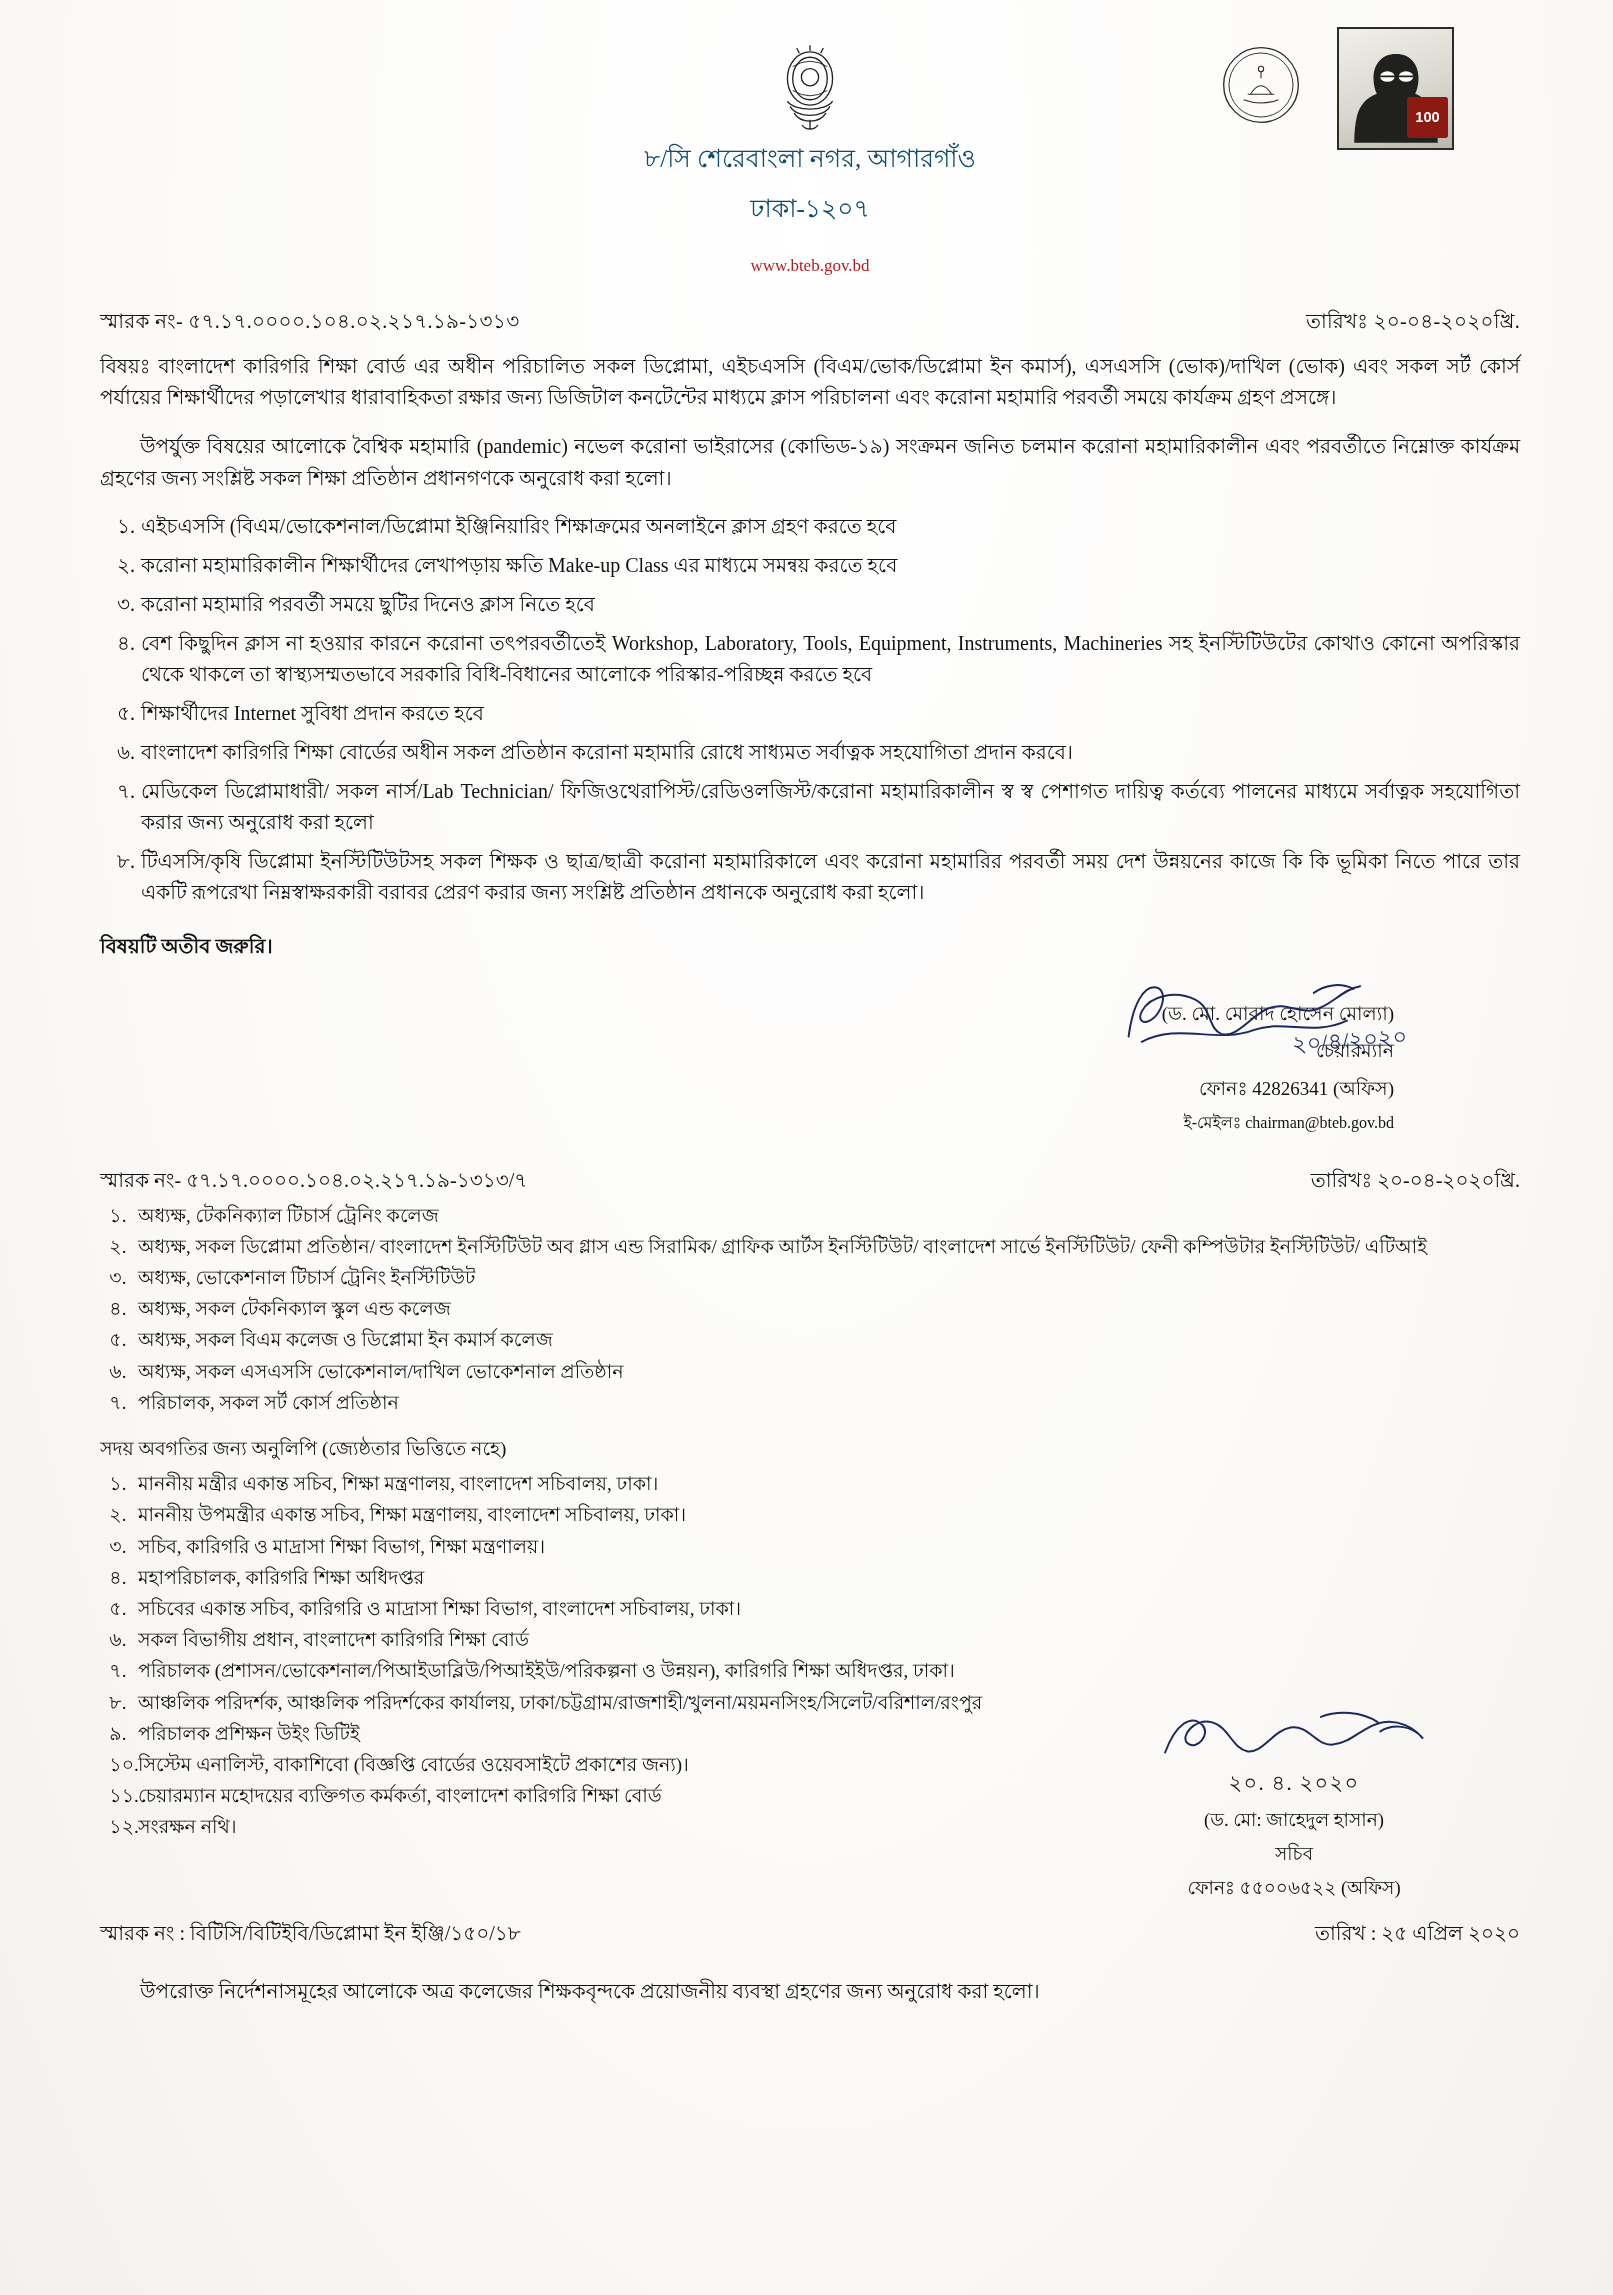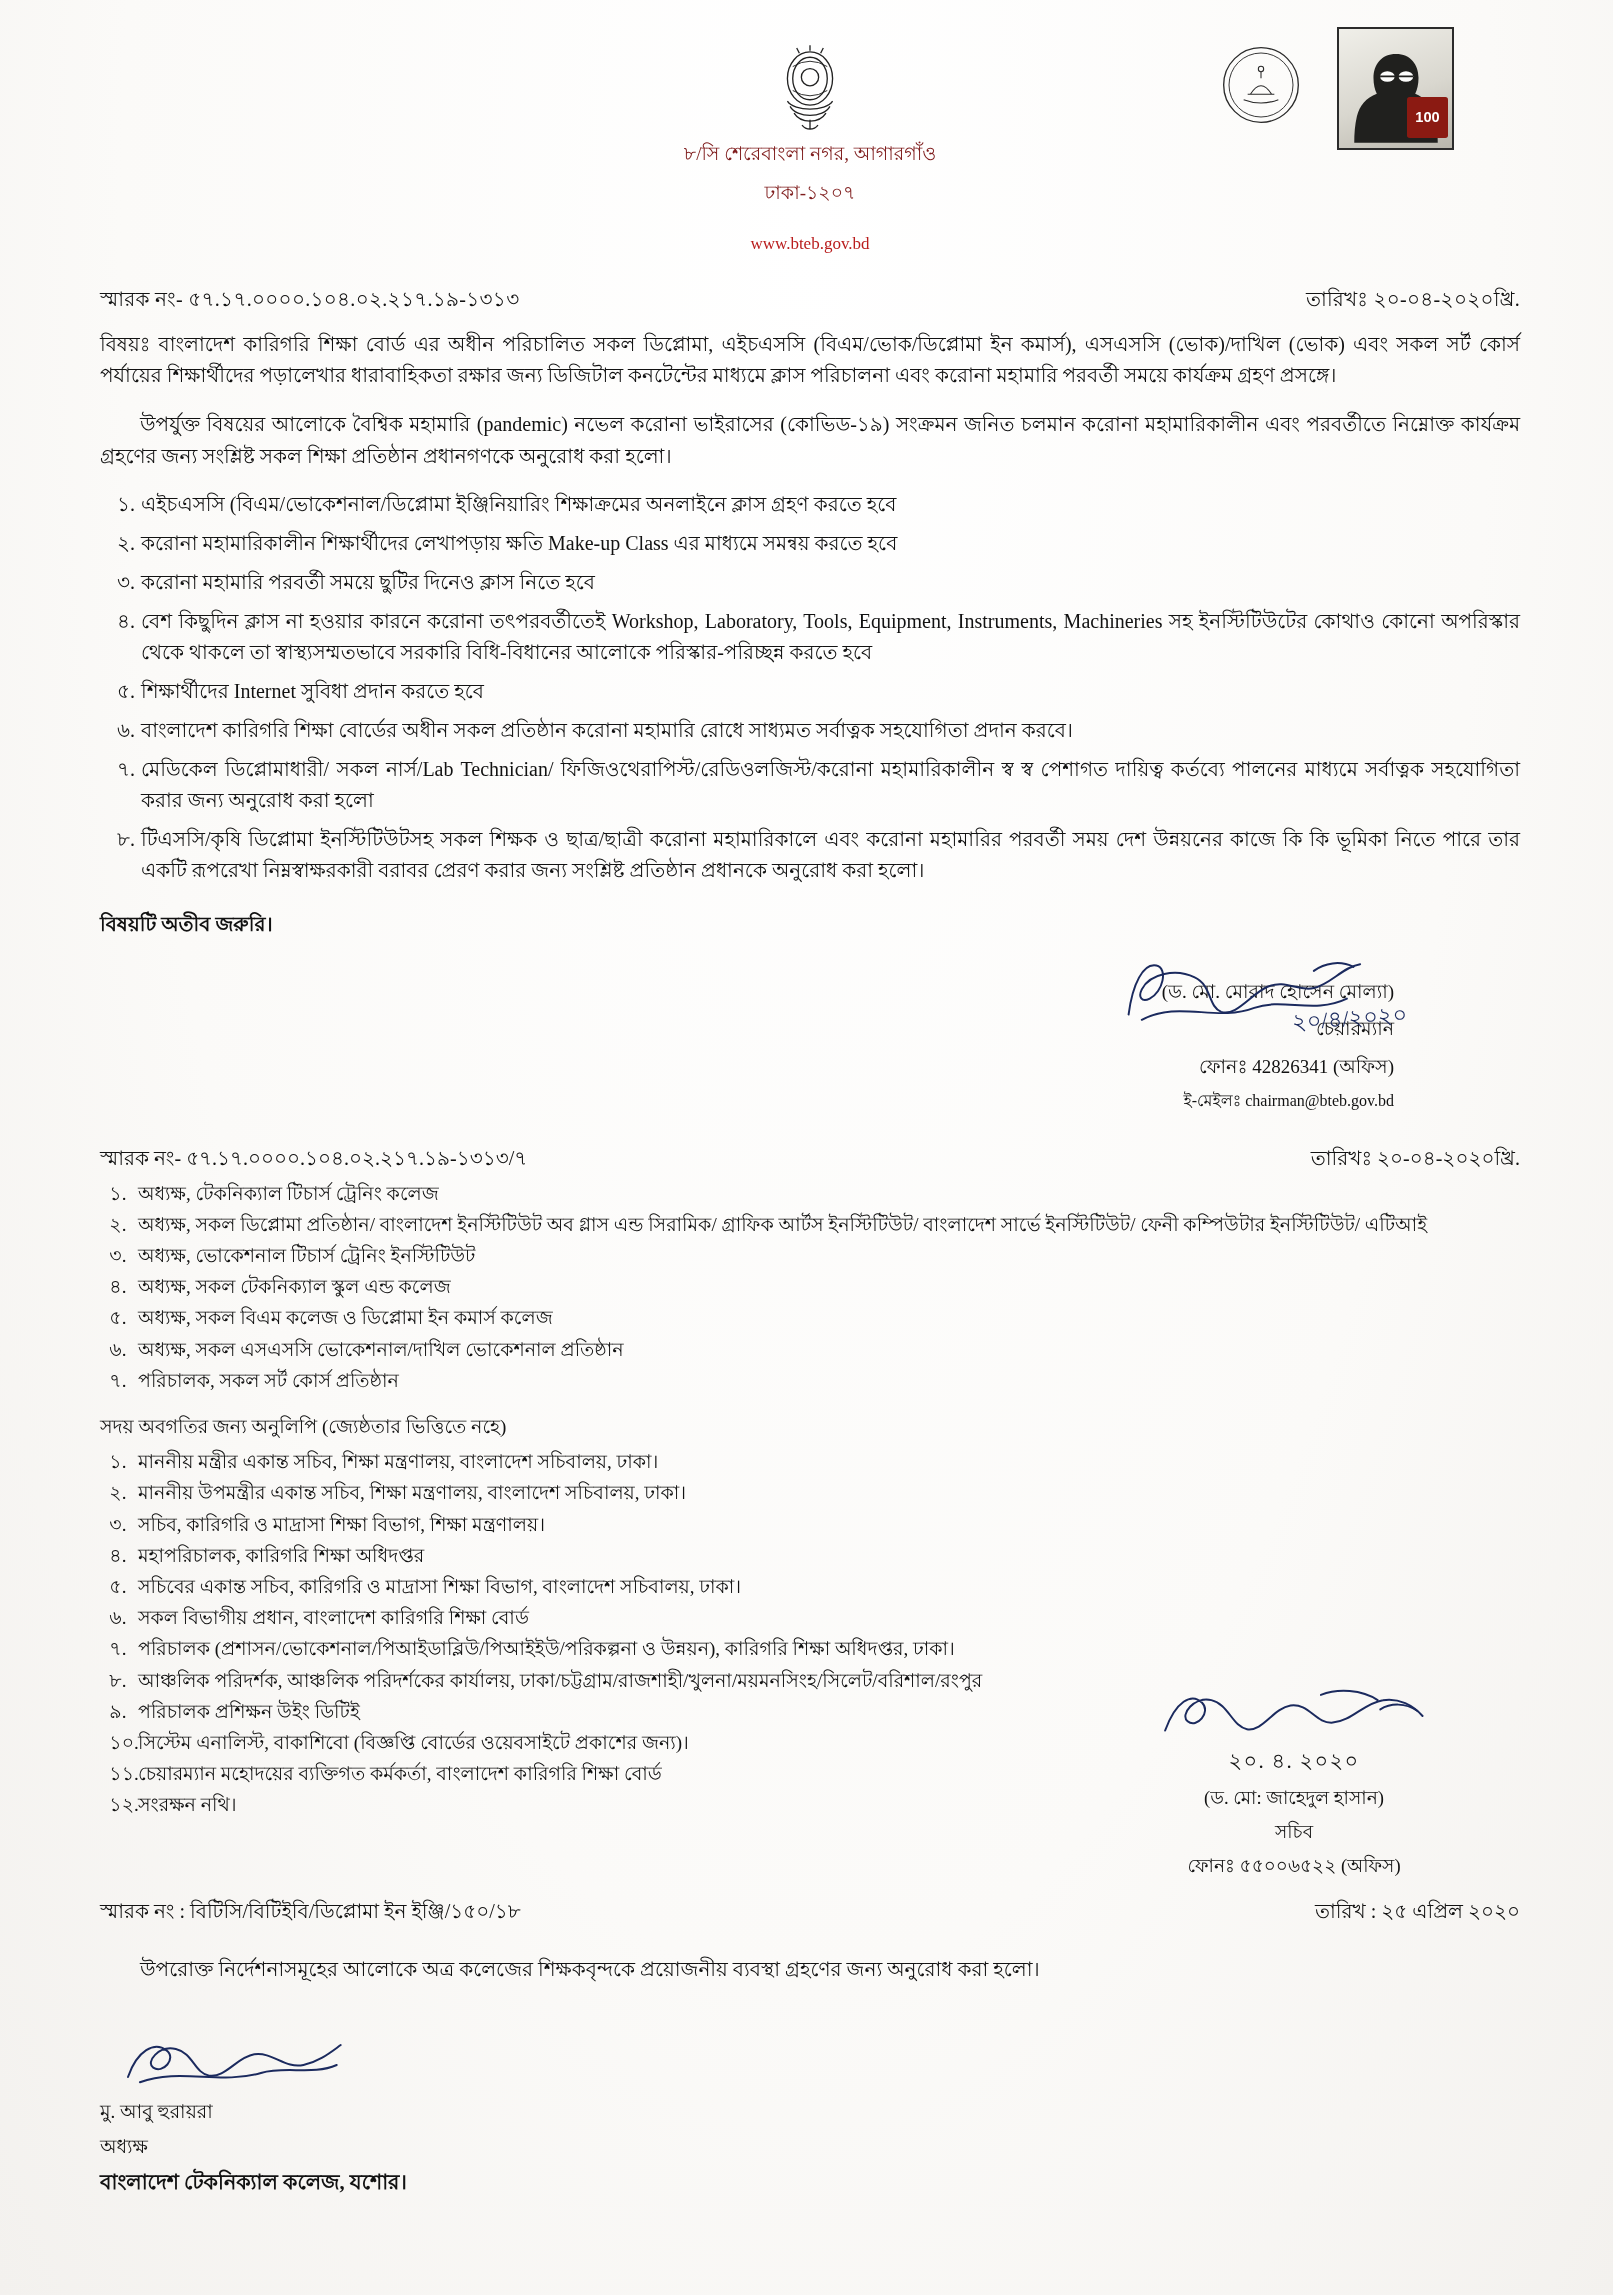--- a/index.html
+++ b/index.html
@@ -49,23 +49,23 @@
   .emblem svg { display:block; }
 
   .org-name {
     font-size: 30.5px;
     font-weight: bold;
     letter-spacing: 0.7px;
     margin-top: 5.3px;
     color: #1a1a1a;
   }
   .org-addr1, .org-addr2 {
-    font-size: 19px;
+    font-size: 25px;
     margin-top: 6.6px;
-    color: #7f1d1d;
+    color: #0c4a6e;
   }
   .org-web {
     font-size: 17px;
     margin-top: 24px;
     color: #b91c1c;
     font-family: "Liberation Serif", serif;
   }
 
   .logo-right {
     position: absolute;
@@ -511,29 +511,16 @@
       <div class="sig2-phone">ফোনঃ ৫৫০০৬৫২২ (অফিস)</div>
     </div>
 
     <div class="meta-row3">
       <div class="memo">স্মারক নং : বিটিসি/বিটিইবি/ডিপ্লোমা ইন ইঞ্জি/১৫০/১৮</div>
       <div class="date">তারিখ : ২৫ এপ্রিল ২০২০</div>
     </div>
 
     <div class="closing">উপরোক্ত নির্দেশনাসমূহের আলোকে অত্র কলেজের শিক্ষকবৃন্দকে প্রয়োজনীয় ব্যবস্থা গ্রহণের জন্য অনুরোধ করা হলো।</div>
 
-    <div class="sig-block-3">
-      <div class="sig3-scribble">
-        <svg viewBox="0 0 340 90" width="226" height="60">
-          <g class="ink" stroke-width="3">
-            <path d="M12 66 C26 26 52 12 70 26 C86 38 64 62 50 52 C38 44 58 18 84 24 C110 30 112 60 134 64 C158 68 176 36 202 32 C230 28 248 54 276 48 C300 43 318 28 332 18"></path>
-            <path d="M30 74 C90 52 150 78 212 60 C250 49 290 64 326 48"></path>
-          </g>
-        </svg>
-      </div>
-      <div class="sig3-name">মু. আবু হুরায়রা</div>
-      <div class="sig3-title">অধ্যক্ষ</div>
-      <div class="sig3-org">বাংলাদেশ টেকনিক্যাল কলেজ, যশোর।</div>
-    </div>
 
   </div>
 </div>
 
 
 </body></html>

